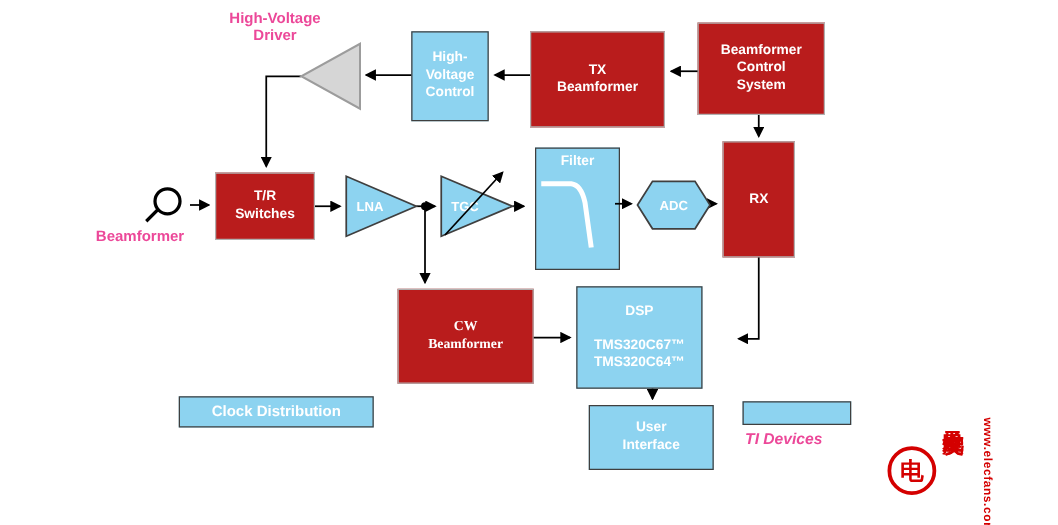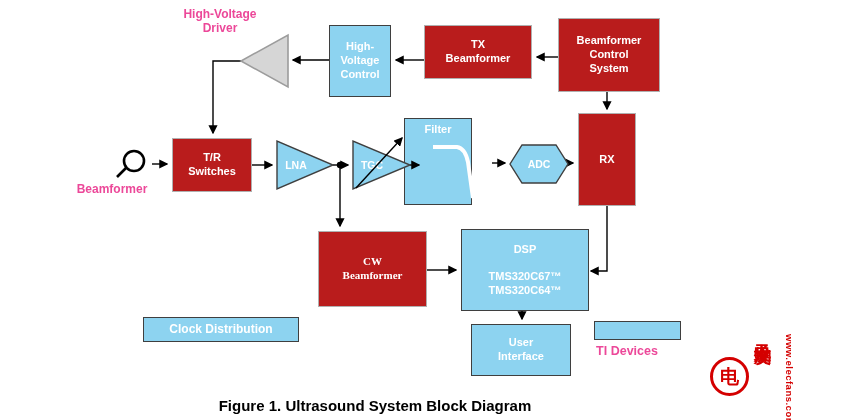--- a/index.html
+++ b/index.html
@@ -50,46 +50,45 @@
   }
 </style>
 </head>
 <body>
 
 <div class="stage">
 
   <div class="box gray" style="left:558px; top:18px;  width:102px; height:74px;">Beamformer
 Control
 System</div>
-  <div class="box gray" style="left:424px; top:25px;  width:108px; height:54px;">TX
+  <div class="box gray" style="left:424px; top:25px;  width:108px; height:77px;">TX
 Beamformer</div>
   <div class="box gray" style="left:578px; top:113px; width:58px;  height:93px;">RX</div>
   <div class="box gray" style="left:172px; top:138px; width:80px;  height:54px;">T/R
 Switches</div>
   <div class="box gray" style="left:318px; top:231px; width:109px; height:76px;font-family:Liberation Serif, serif;">CW
 Beamformer</div>
 
   <div class="box blue" style="left:329px; top:25px;  width:62px;  height:72px;">High-
 Voltage
 Control</div>
-  <div class="box blue top" style="left:404px; top:118px; width:68px; height:87px;">Filter</div>
-  <div class="box blue" style="left:461px; top:229px; width:128px; height:82px;">DSP
+  <div class="box blue top" style="left:428px; top:118px; width:68px; height:98px;">Filter</div>
+  <div class="box blue" style="left:461px; top:229px; width:101px; height:82px;">DSP
 
 TMS320C67™
 TMS320C64™</div>
   <div class="box blue" style="left:143px; top:317px; width:156px; height:25px; font-size:12px;">Clock Distribution</div>
   <div class="box blue" style="left:471px; top:324px; width:100px; height:52px;">User
 Interface</div>
   <div class="box blue" style="left:594px; top:321px; width:87px; height:19px;"></div>
 
   <div class="label" style="left:158px; top:7px; width:124px;">High-Voltage
 Driver</div>
   <div class="label" style="left:66px; top:182px; width:92px;">Beamformer</div>
-  <div class="label" style="left:577px; top:344px; width:100px; font-size:12.5px;">TI Devices</div>
-  <div class="caption">Figure 1. Ultrasound System Block Diagram</div>
+  <div class="label" style="left:577px; top:344px; width:100px; font-size:12.5px;font-style:italic;">TI Devices</div>
 
   <svg class="overlay" viewBox="0 0 846 420">
     <defs>
       <marker id="ah" viewBox="0 0 10 10" refX="8.5" refY="5" markerWidth="6.5" markerHeight="6.5" orient="auto-start-reverse">
         <path d="M0 0 L10 5 L0 10 Z" fill="#000"></path>
       </marker>
     </defs>
 
     <path class="conn" d="M558 57 L537 57" marker-end="url(#ah)"></path>
     <path class="conn" d="M424 60 L396 60" marker-end="url(#ah)"></path>

